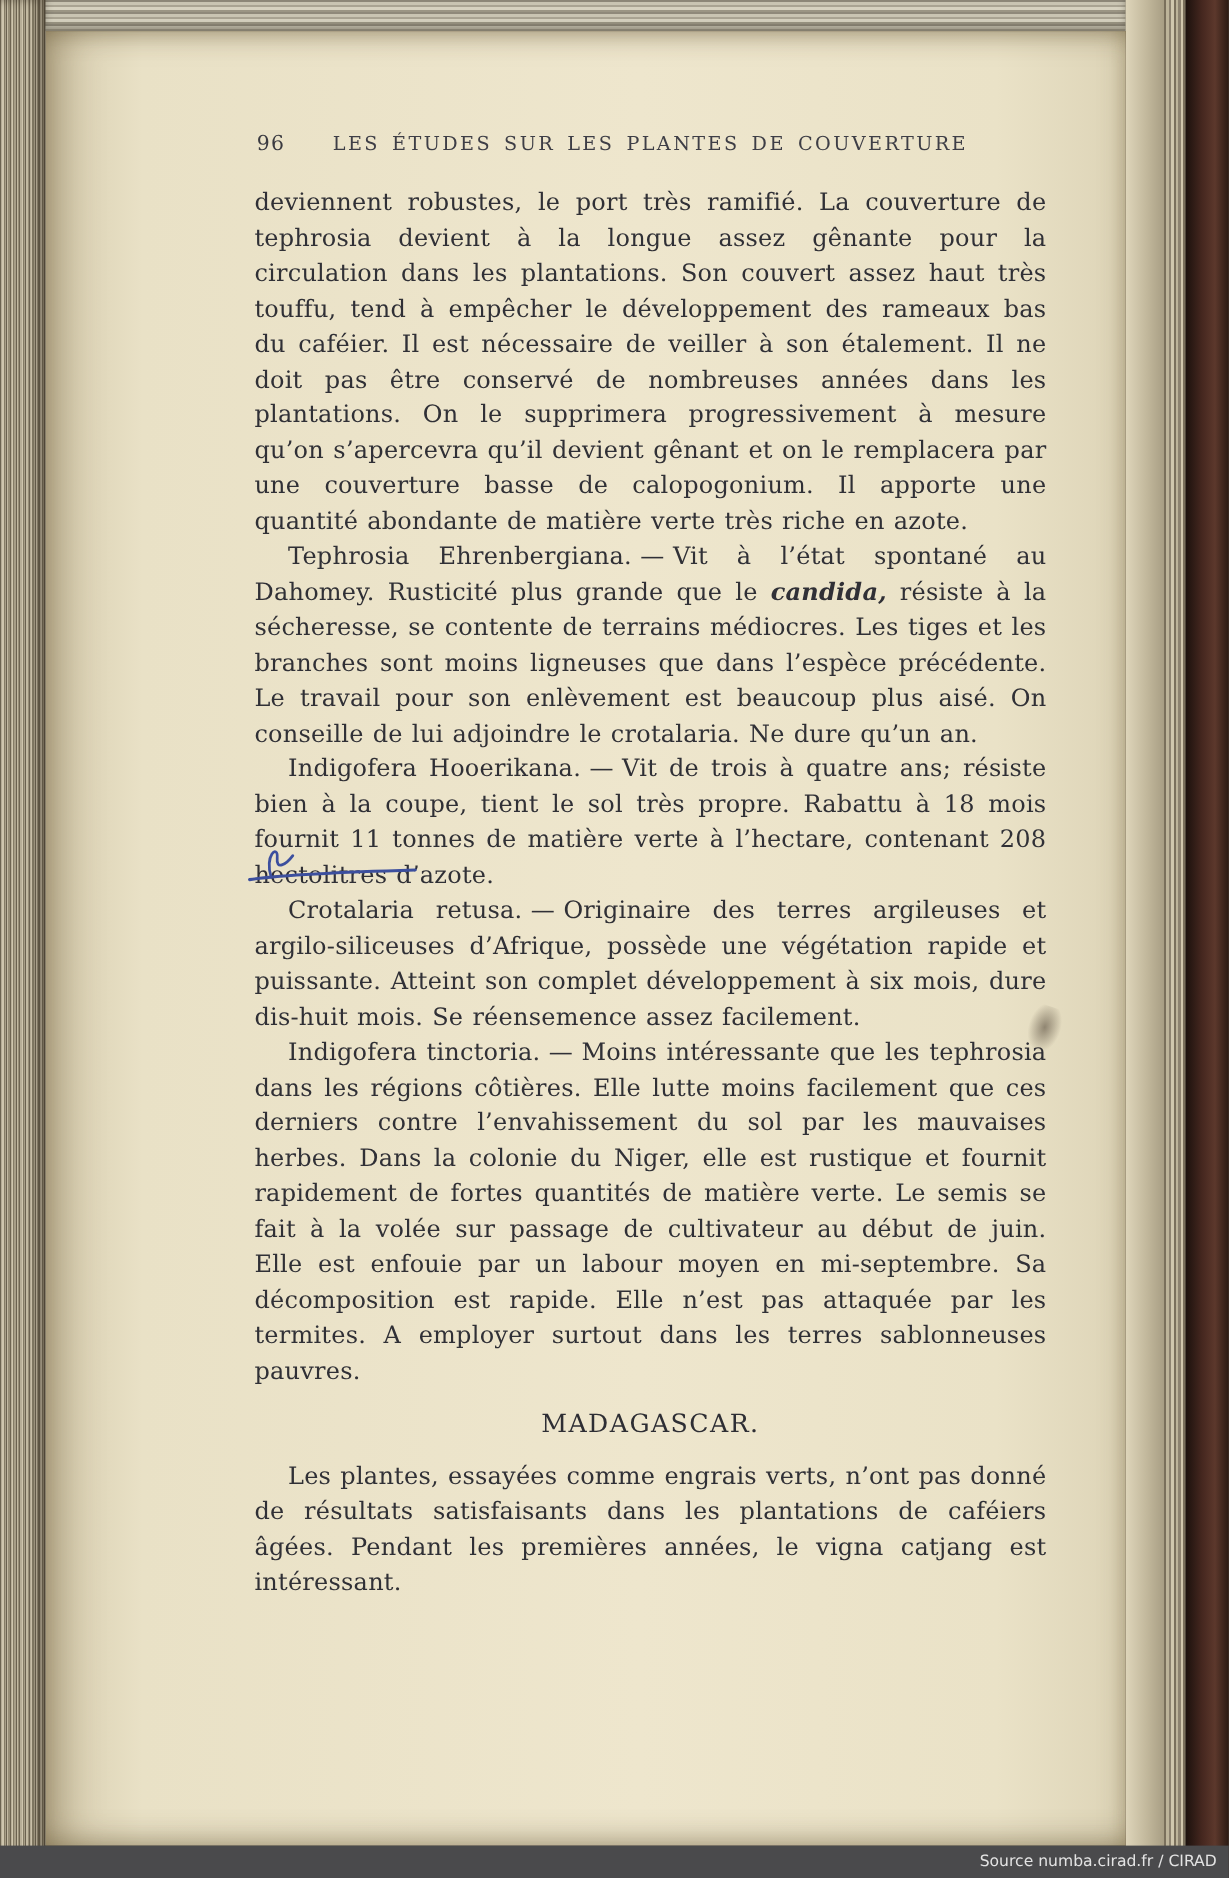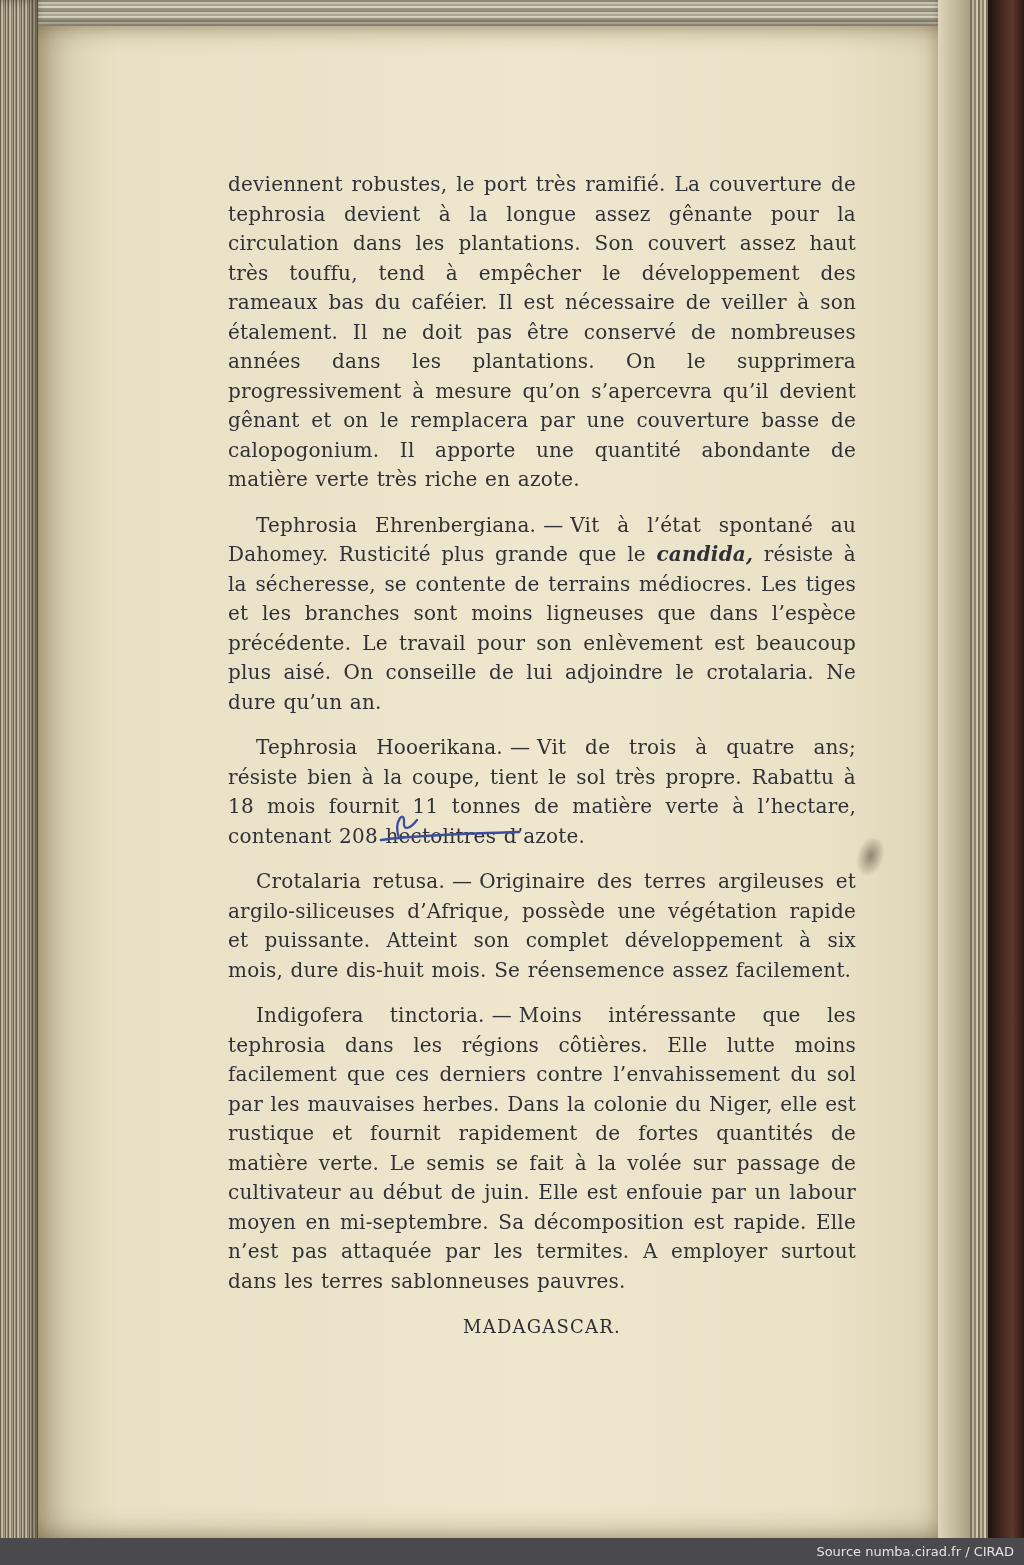--- a/index.html
+++ b/index.html
@@ -62,28 +62,28 @@
   }
   .runtitle{
     display:block;text-align:center;
     font-size:16px;color:#3e3e46;letter-spacing:2px;word-spacing:3px;
   }
   .body{
     position:absolute;top:128px;left:174px;width:660px;
     font-size:20px;line-height:29.5px;color:#303036;
     text-align:justify;letter-spacing:.2px;word-spacing:1px;
   }
-  .para{margin:16px;}
+  .para{margin:0;}
   .indent{text-indent:28px;}
   .lead{}
   .it{font-style:italic;font-weight:bold;}
   .dash{margin:0 7px;}
   .section-heading{
     margin:15px 0 14px;text-align:center;text-indent:0;
-    font-size:18px;letter-spacing:1.2px;color:#2e2e34;
+    font-size:21px;letter-spacing:1.2px;color:#2e2e34;
   }
   
   .struck{position:relative;white-space:nowrap;}
   .struck .ink{
     position:absolute;left:-10px;top:-16px;width:150px;height:44px;
     pointer-events:none;
   }
   
   .smudge{
     position:absolute;left:818px;top:812px;width:28px;height:40px;
@@ -105,38 +105,43 @@
 <div class="photo">
 
   <div class="left-edges"></div>
   <div class="top-edges"></div>
   <div class="right-page-edge"></div>
   <div class="right-stack"></div>
   <div class="binding"></div>
 
   <div class="page">
 
+    <div class="header">
+      <span class="pagenum">96</span>
+      <span class="runtitle">LES ÉTUDES SUR LES PLANTES DE COUVERTURE</span>
+    </div>
 
     <div class="body">
 
       <p class="para">deviennent robustes, le port très ramifié. La couverture de tephrosia devient à la longue assez gênante pour la circulation dans les plantations. Son couvert assez haut très touffu, tend à empêcher le développement des rameaux bas du caféier. Il est nécessaire de veiller à son étalement. Il ne doit pas être conservé de nombreuses années dans les plantations. On le supprimera progressivement à mesure qu’on s’apercevra qu’il devient gênant et on le remplacera par une couverture basse de calopogonium. Il apporte une quantité abondante de matière verte très riche en azote.</p>
 
       <p class="para indent"><span class="lead">Tephrosia Ehrenbergiana.</span><span class="dash">—</span><span>Vit à l’état spontané au Dahomey. Rusticité plus grande que le </span><em class="it">candida,</em><span> résiste à la sécheresse, se contente de terrains médiocres. Les tiges et les branches sont moins ligneuses que dans l’espèce précédente. Le travail pour son enlèvement est beaucoup plus aisé. On conseille de lui adjoindre le crotalaria. Ne dure qu’un an.</span></p>
 
-      <p class="para indent"><span class="lead">Tephrosia Hooerikana.</span><span class="dash">—</span><span>Vit de trois à quatre ans; résiste bien à la coupe, tient le sol très propre. Rabattu à 18 mois fournit 11 tonnes de matière verte à l’hectare, contenant 208 </span><span class="struck"><span>hectolitres</span><svg class="ink" viewBox="0 0 150 44" xmlns="http://www.w3.org/2000/svg">
+      <p class="para indent"><span class="lead">Indigofera Hooerikana.</span><span class="dash">—</span><span>Vit de trois à quatre ans; résiste bien à la coupe, tient le sol très propre. Rabattu à 18 mois fournit 11 tonnes de matière verte à l’hectare, contenant 208 </span><span class="struck"><span>hectolitres</span><svg class="ink" viewBox="0 0 150 44" xmlns="http://www.w3.org/2000/svg">
               <path d="M6 32 Q 40 27 144 24" stroke="#3c4f9e" stroke-width="2.6" fill="none" stroke-linecap="round"></path>
               <path d="M24 30 C 18 12, 30 2, 29 14 C 28 24, 36 20, 42 12" stroke="#3c4f9e" stroke-width="2.3" fill="none" stroke-linecap="round"></path>
             </svg></span><span> d’azote.</span></p>
 
       <p class="para indent"><span class="lead">Crotalaria retusa.</span><span class="dash">—</span><span>Originaire des terres argileuses et argilo-siliceuses d’Afrique, possède une végétation rapide et puissante. Atteint son complet développement à six mois, dure dis-huit mois. Se réensemence assez facilement.</span></p>
 
       <p class="para indent"><span class="lead">Indigofera tinctoria.</span><span class="dash">—</span><span>Moins intéressante que les tephrosia dans les régions côtières. Elle lutte moins facilement que ces derniers contre l’envahissement du sol par les mauvaises herbes. Dans la colonie du Niger, elle est rustique et fournit rapidement de fortes quantités de matière verte. Le semis se fait à la volée sur passage de cultivateur au début de juin. Elle est enfouie par un labour moyen en mi-septembre. Sa décomposition est rapide. Elle n’est pas attaquée par les termites. A employer surtout dans les terres sablonneuses pauvres.</span></p>
 
       <p class="para section-heading">MADAGASCAR.</p>
 
+      <p class="para indent">Les plantes, essayées comme engrais verts, n’ont pas donné de résultats satisfaisants dans les plantations de caféiers âgées. Pendant les premières années, le vigna catjang est intéressant.</p>
 
     </div>
 
     <div class="smudge"></div>
   </div>
 
   <div class="credit-bar"><span>Source numba.cirad.fr / CIRAD</span></div>
 
 </div>
 

